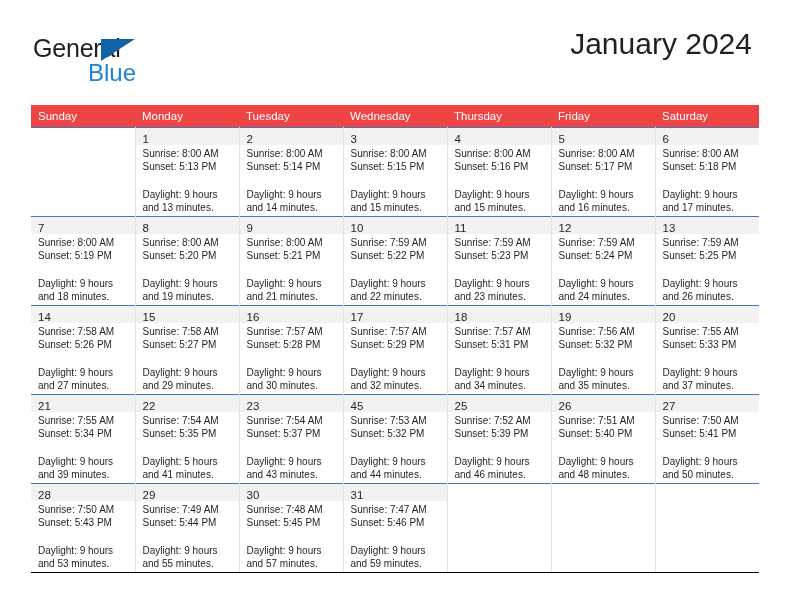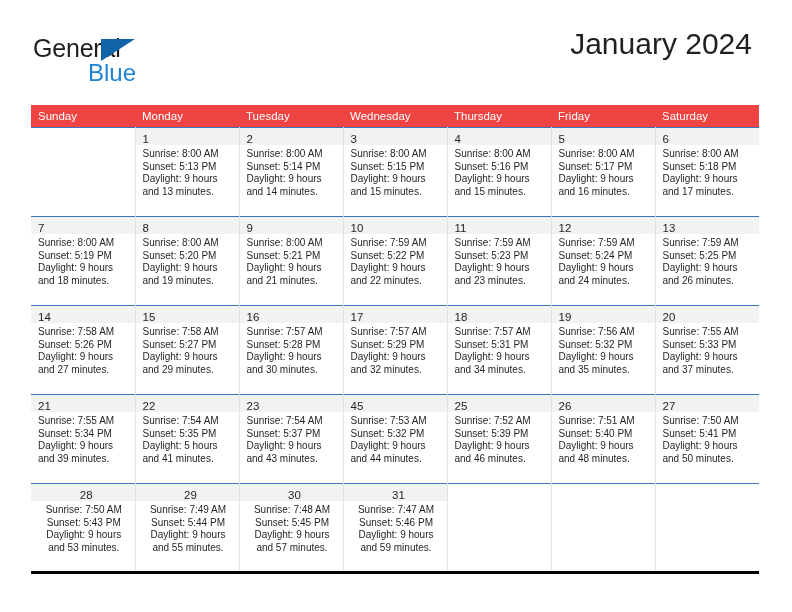--- a/index.html
+++ b/index.html
@@ -112,41 +112,41 @@
     padding: 0;
     border-top: 1px solid #3c77be;
     border-right: 1px solid #e3e3e3;
     height: 89px;
     background: #ffffff;
     box-sizing: border-box;
   }
   td.day:last-child { border-right: none; }
   td.day.empty .num-band { background: #ffffff; }
 
-  tr.week:last-child td.day { border-bottom: 3px solid #000000; text-align: center; }
+  tr.week:last-child td.day { border-bottom: 1px solid #000000; }
 
   .num-band {
     background: #f2f2f2;
     height: 17px;
     padding: 1px 0 0 7px;
     box-sizing: border-box;
   }
   .num {
     font-size: 11.5px;
     color: #231f20;
     line-height: 15px;
   }
   .info {
     padding: 3px 5px 0 7px;
     font-size: 10px;
     line-height: 12.6px;
     color: #231f20;
   }
   .info div { white-space: nowrap; }
-  .info .dl { white-space: normal; }
+  .info .dl { white-space: normal; margin-top: 16px; }
 </style>
 </head>
 <body>
 
 <div class="page">
 
   <div class="top">
 
     <div class="logo">
       <span class="logo-general">General</span>

